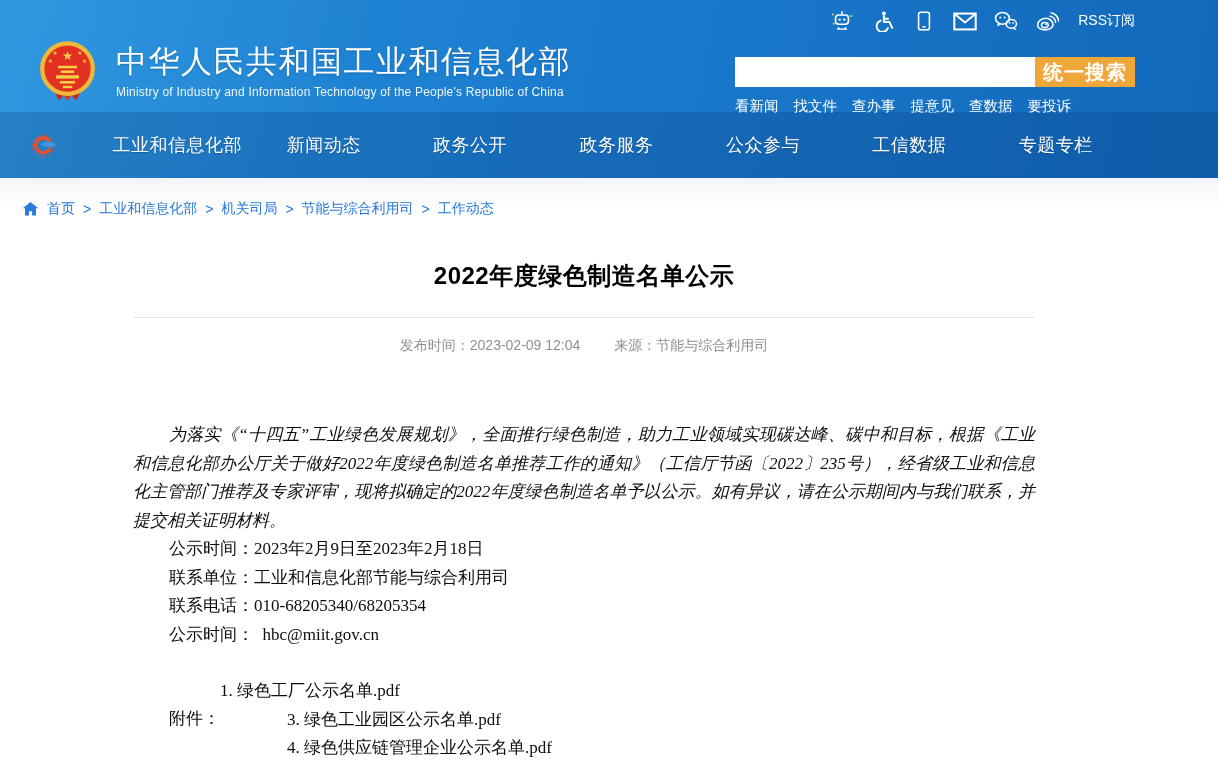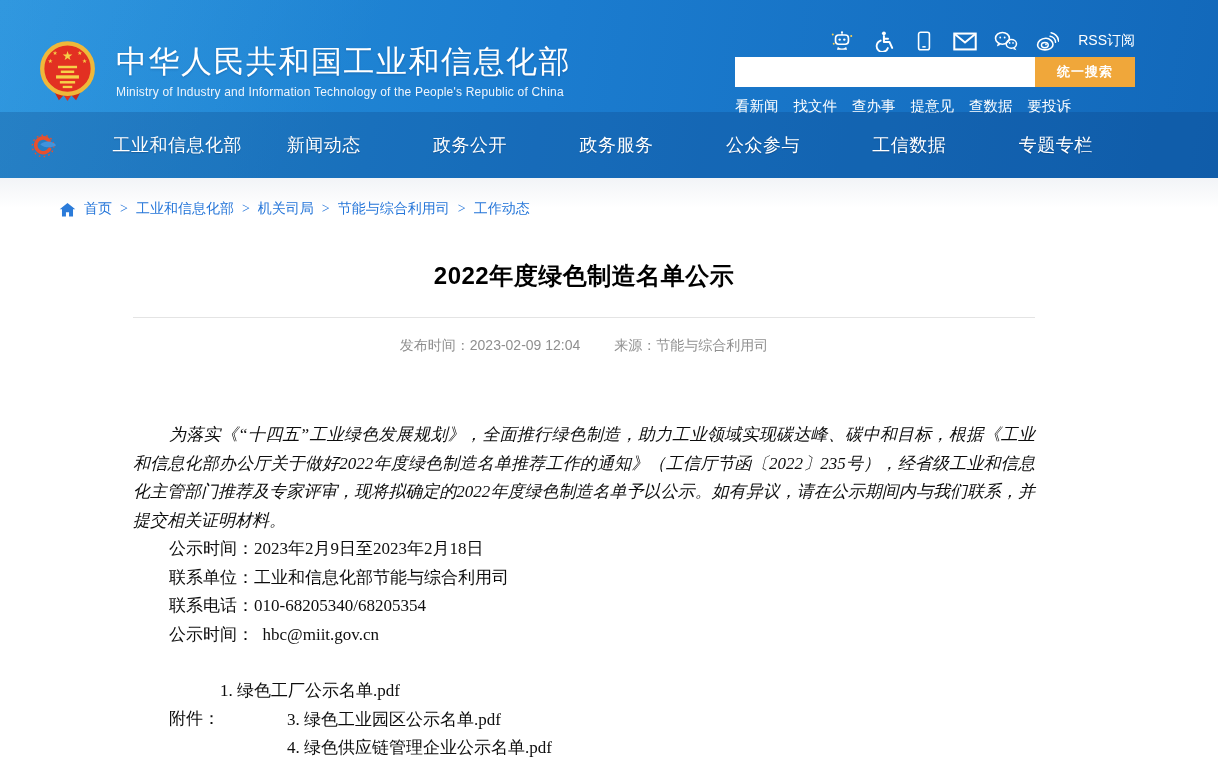--- a/index.html
+++ b/index.html
@@ -13,21 +13,21 @@
       linear-gradient(100deg, #2590da 0%, #1b7ccf 45%, #1268ba 100%);
   }
   .nav-band {
     position:absolute; left:0; bottom:0; width:100%; height:66px;
     background:rgba(8,52,108,0.22); display:flex; align-items:center;
   }
 
   
   .topbar {
     position:absolute; top:9px; right:83px;
-    display:flex; align-items:center; gap:17px; color:#fff;margin-top:20px;
+    display:flex; align-items:center; gap:17px; color:#fff;
   }
   .topbar .ticon { width:24px; height:24px; display:flex; align-items:center; justify-content:center; cursor:pointer; }
   .rss-label { font-size:14px; color:#fff; cursor:pointer; margin-left:2px; white-space:nowrap; }
 
   
   .brand { position:absolute; left:36px; top:40px; display:flex; align-items:center; gap:17px; cursor:pointer; }
   .brand-text .cn {
     color:#fff; font-size:31px; font-weight:normal; letter-spacing:1.5px; line-height:1.15;
     text-shadow:0 1px 2px rgba(0,40,90,.25); white-space:nowrap;
   }
@@ -37,40 +37,40 @@
 
   
   .search-area { position:absolute; top:57px; right:83px; width:400px; }
   .search-row { display:flex; height:30px; }
   .search-input {
     width:300px; height:30px; border:none; outline:none; background:#fff;
     padding:0 10px; font-size:14px;
   }
   .search-btn {
     width:100px; height:30px; border:none; background:#f0a73a; color:#fff;
-    font-size:13px; font-weight:bold; cursor:pointer; letter-spacing:1px;
+    font-size:20px; font-weight:bold; cursor:pointer; letter-spacing:1px;
     font-family:"Liberation Sans", sans-serif;
   }
   .quick-links { display:flex; gap:15px; margin-top:10px; }
   .quick-links span { color:#fff; font-size:14.5px; cursor:pointer; white-space:nowrap; }
 
   
   .nav-logo { position:absolute; left:30px; bottom:19px; width:28px; height:28px; }
   .nav-items { display:flex; width:100%; padding:0 89px 0 104px; }
   .nav-items .nav-item {
     flex:1; text-align:center; color:#fff; font-size:18px; letter-spacing:.5px;
     cursor:pointer; white-space:nowrap; text-shadow:0 1px 1px rgba(0,30,70,.3);
   }
 
   
   .main { background:linear-gradient(180deg, #f2f4f7 0%, #ffffff 30px); width:1218px; }
 
   .breadcrumb {
-    padding:22px 0 0 59px; display:flex; align-items:flex-end; gap:8px;
-    font-size:14px; color:#2576d9;font-family:Liberation Serif, serif;
+    padding:22px 0 0 22px; display:flex; align-items:center; gap:8px;
+    font-size:14px; color:#2576d9;
   }
   .breadcrumb .crumb { display:flex; align-items:center; gap:8px; }
   .breadcrumb a { color:#2576d9; text-decoration:none; cursor:pointer; white-space:nowrap; }
   .breadcrumb .sep { color:#2576d9; }
   .breadcrumb .crumb:last-child .sep { display:none; }
   .home-icon { width:17px; height:16px; display:block; }
 
   .article { width:902px; margin:42px 0 0 133px; }
   .article-title {
     text-align:center; font-size:24px; font-weight:bold; color:#000;

